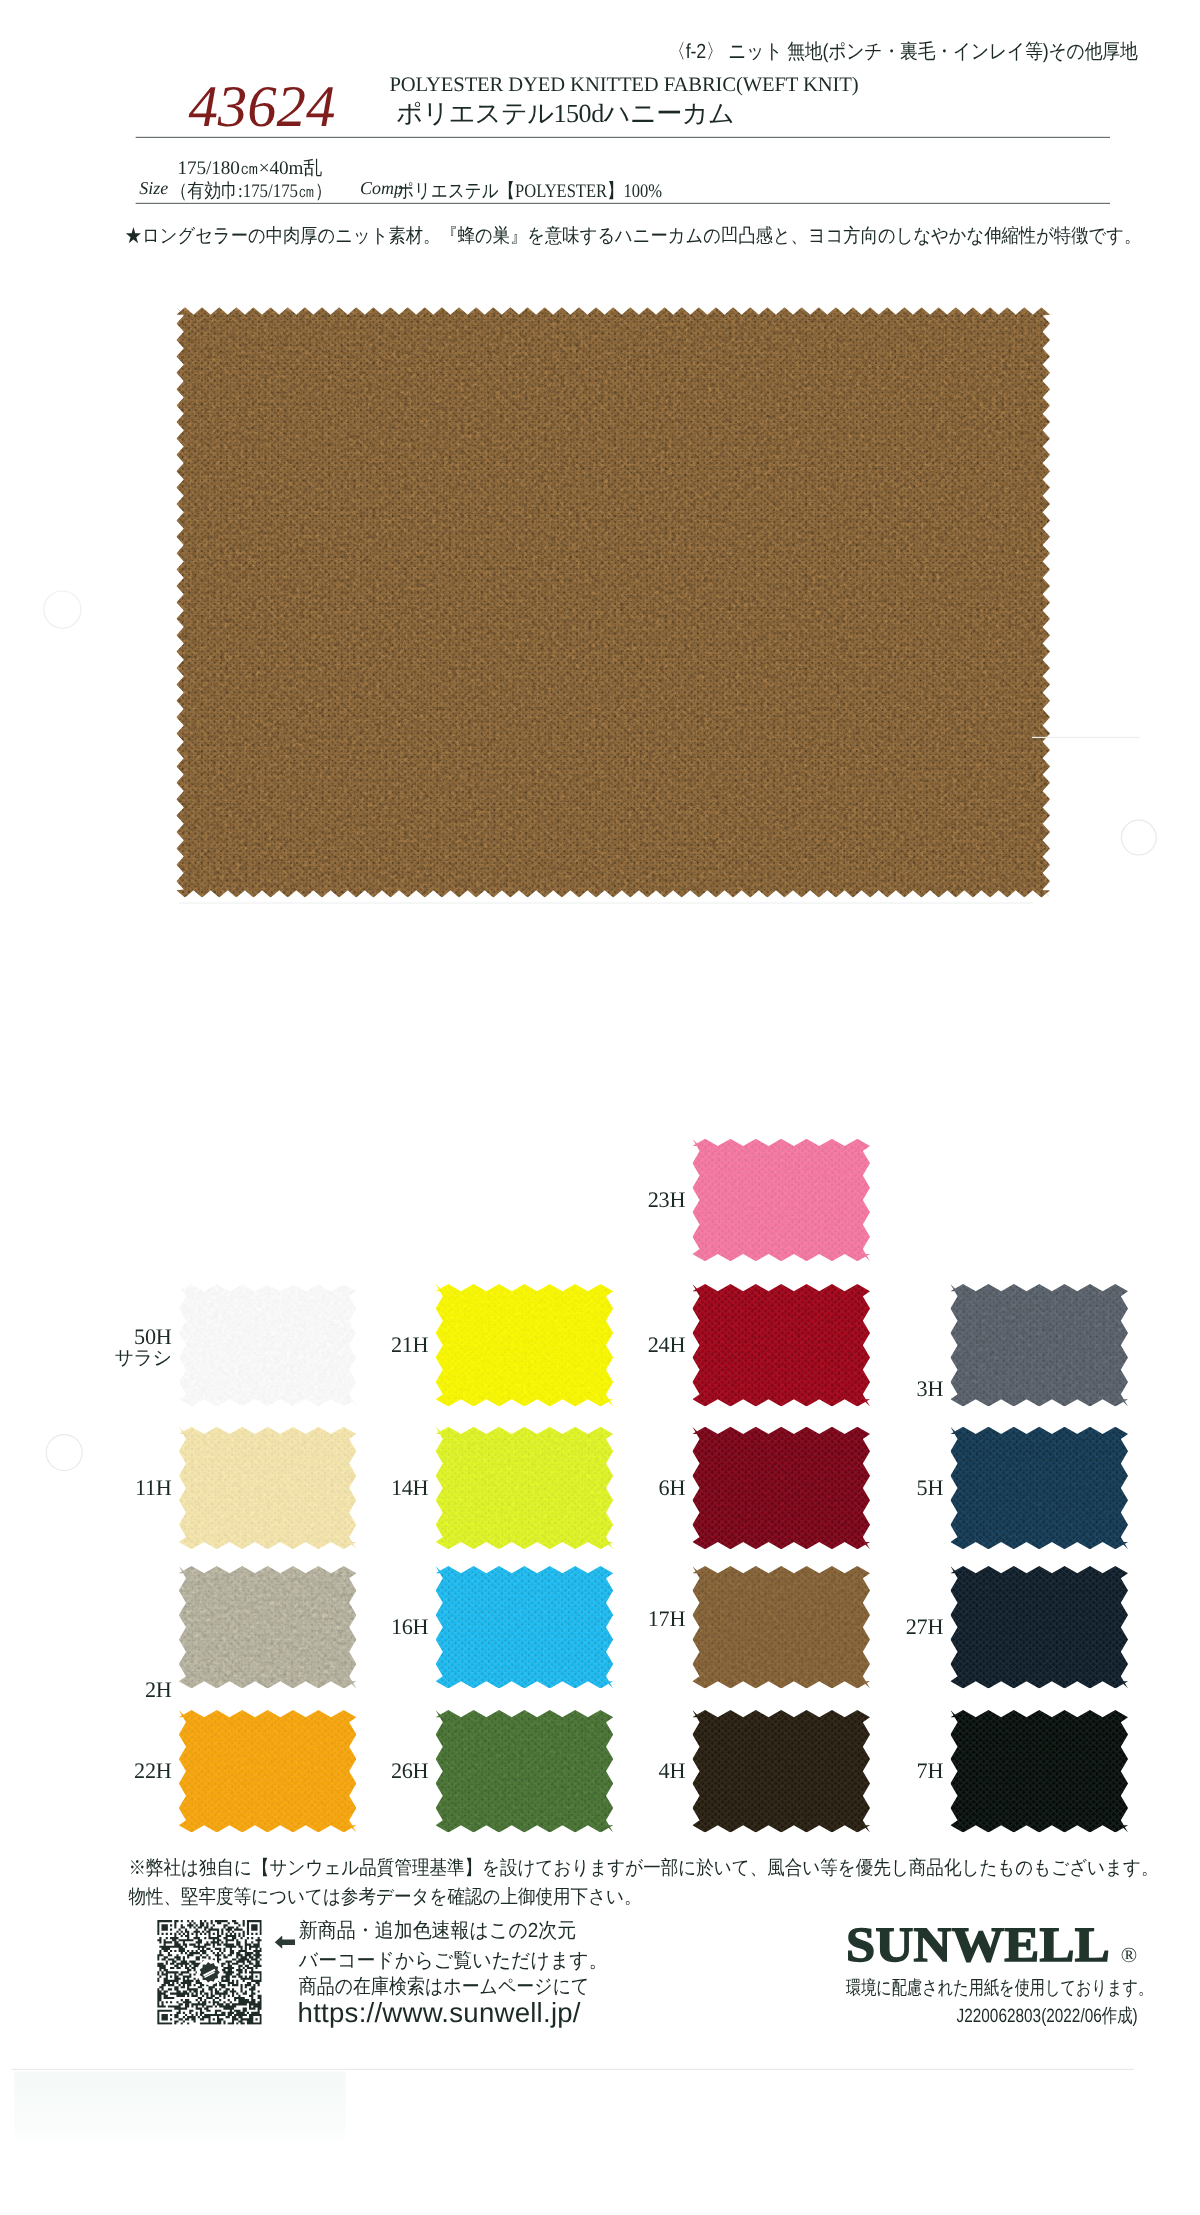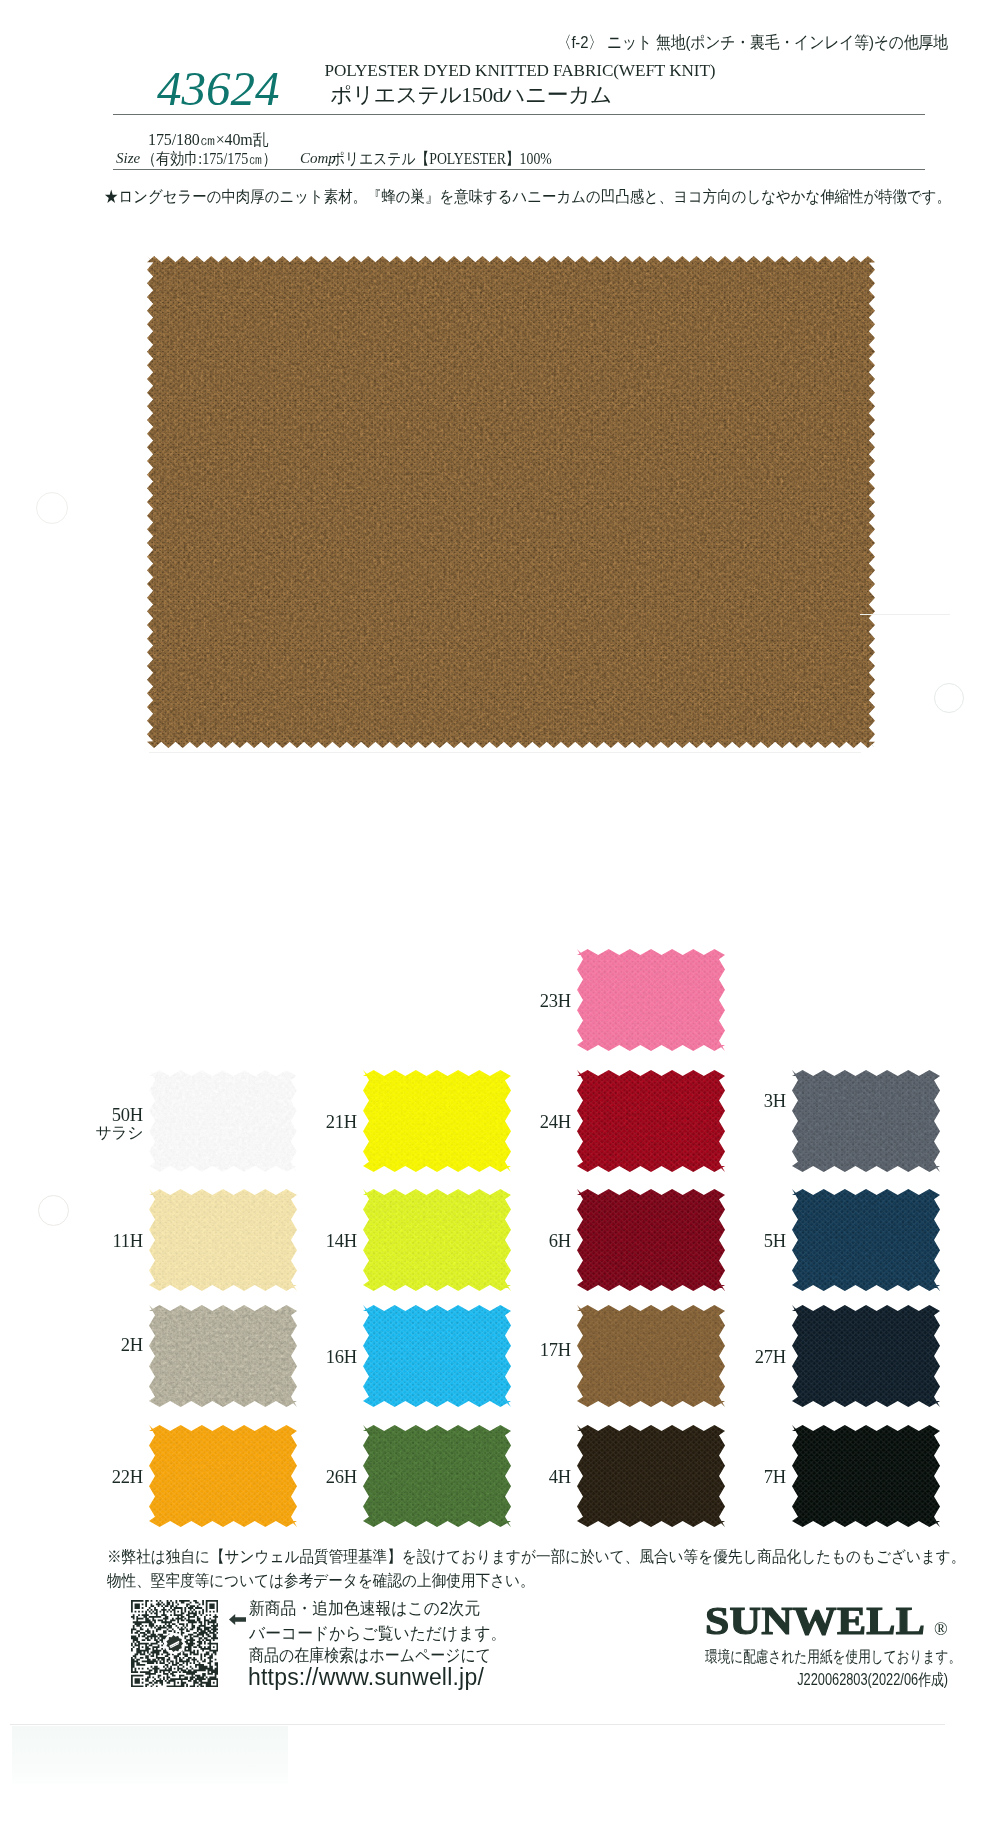--- a/index.html
+++ b/index.html
@@ -8,21 +8,21 @@
   body{
     -webkit-font-smoothing:antialiased;
     width:1000px;height:1846px;position:relative;overflow:hidden;
     background:#ffffff;
     font-family:"Liberation Serif",serif;
     color:#1b2a26;
   }
   .abs{position:absolute;white-space:nowrap;}
   
   #cat-line{left:0;top:31px;width:948px;text-align:right;font-size:17px;letter-spacing:-0.2px;font-family:"Liberation Sans",sans-serif;transform:scaleX(.875);transform-origin:100% 50%;}
-  #code{left:157px;top:60px;font-style:italic;font-size:49px;letter-spacing:0px;color:#0f766e;}
+  #code{left:157px;top:60px;font-style:italic;font-size:49px;letter-spacing:0px;color:#7f1d1d;}
   #eng-name{left:220px;top:61px;width:600px;text-align:center;font-size:17.2px;letter-spacing:-0.1px;}
   #jp-name{left:171px;top:80px;width:600px;text-align:center;font-size:21.8px;letter-spacing:-0.45px;}
   .rule{position:absolute;height:1px;background:#6a716e;}
   #rule1{left:113px;top:114px;width:812px;}
   #rule2{left:113px;top:169px;width:812px;}
   #size-line1{left:148px;top:130px;font-size:16px;letter-spacing:-0.1px;}
   #size-lbl{left:116px;top:150px;font-size:15px;font-style:italic;}
   #size-line2{left:142px;top:149px;font-size:16px;letter-spacing:0px;transform:scaleX(.88);transform-origin:0 50%;}
   #comp-lbl{left:300px;top:150px;font-size:15px;font-style:italic;}
   #comp-val{left:331px;top:149px;font-size:16px;letter-spacing:0px;transform:scaleX(.86);transform-origin:0 50%;}
@@ -266,21 +266,21 @@
           <polygon points="0.00,6.00 10.57,0.00 21.14,6.00 31.71,0.00 42.29,6.00 52.86,0.00 63.43,6.00 74.00,0.00 84.57,6.00 95.14,0.00 105.71,6.00 116.29,0.00 126.86,6.00 137.43,0.00 148.00,6.00 142.00,10.20 148.00,20.40 142.00,30.60 148.00,40.80 142.00,51.00 148.00,61.20 142.00,71.40 148.00,81.60 142.00,91.80 148.00,102.00 142.00,96.00 148.00,96.00 137.43,102.00 126.86,96.00 116.29,102.00 105.71,96.00 95.14,102.00 84.57,96.00 74.00,102.00 63.43,96.00 52.86,102.00 42.29,96.00 31.71,102.00 21.14,96.00 10.57,102.00 0.00,96.00 6.00,91.80 0.00,81.60 6.00,71.40 0.00,61.20 6.00,51.00 0.00,40.80 6.00,30.60 0.00,20.40 6.00,10.20 0.00,0.00 6.00,6.00"></polygon>
         </clipPath>
   </defs>
   <g clip-path="url(#cs5)">
     <rect width="148" height="102" fill="url(#ps5)"></rect>
     <rect width="148" height="102" fill="#000000" filter="url(#ns5)" opacity="0.086"></rect>
     <rect width="148" height="102" fill="#ffffff" filter="url(#ns5)" opacity="0.063" transform="translate(2.6,3.2)"></rect>
     <rect width="148" height="102" fill="#000000" filter="url(#ms5)" opacity="0.170"></rect>
   </g>
 </svg>
-    <div class="sw-label" style="left:714px;top:1092px;width:72px"><span>3H</span></div>
+    <div class="sw-label" style="left:714px;top:1149px;width:72px"><span>3H</span></div>
     <svg class="swatch" width="148" height="102" style="left:149px;top:1189px" viewBox="0 0 148 102">
   <defs>
     <pattern id="ps6" width="5.55" height="5.15" patternUnits="userSpaceOnUse">
       <rect width="5.55" height="5.15" fill="#ffefb4"></rect>
       <g stroke="#fff9e3" stroke-width="1.33" fill="none" stroke-linecap="round" opacity="0.140">
         <path d="M1.39 0.31L2.77 2.16L4.16 0.31"></path>
         <path d="M-1.39 2.88L0 4.74L1.39 2.88"></path>
         <path d="M4.16 2.88L5.55 4.74L6.94 2.88"></path>
       </g>
       <g fill="#474332" opacity="0.070">
@@ -441,21 +441,21 @@
           <polygon points="0.00,6.00 10.57,0.00 21.14,6.00 31.71,0.00 42.29,6.00 52.86,0.00 63.43,6.00 74.00,0.00 84.57,6.00 95.14,0.00 105.71,6.00 116.29,0.00 126.86,6.00 137.43,0.00 148.00,6.00 142.00,10.20 148.00,20.40 142.00,30.60 148.00,40.80 142.00,51.00 148.00,61.20 142.00,71.40 148.00,81.60 142.00,91.80 148.00,102.00 142.00,96.00 148.00,96.00 137.43,102.00 126.86,96.00 116.29,102.00 105.71,96.00 95.14,102.00 84.57,96.00 74.00,102.00 63.43,96.00 52.86,102.00 42.29,96.00 31.71,102.00 21.14,96.00 10.57,102.00 0.00,96.00 6.00,91.80 0.00,81.60 6.00,71.40 0.00,61.20 6.00,51.00 0.00,40.80 6.00,30.60 0.00,20.40 6.00,10.20 0.00,0.00 6.00,6.00"></polygon>
         </clipPath>
   </defs>
   <g clip-path="url(#cs10)">
     <rect width="148" height="102" fill="url(#ps10)"></rect>
     <rect width="148" height="102" fill="#000000" filter="url(#ns10)" opacity="0.116"></rect>
     <rect width="148" height="102" fill="#ffffff" filter="url(#ns10)" opacity="0.041" transform="translate(2.6,3.2)"></rect>
     <rect width="148" height="102" fill="#000000" filter="url(#ms10)" opacity="0.170"></rect>
   </g>
 </svg>
-    <div class="sw-label" style="left:71px;top:1336px;width:72px"><span>2H</span></div>
+    <div class="sw-label" style="left:71px;top:1400px;width:72px"><span>2H</span></div>
     <svg class="swatch" width="148" height="102" style="left:363px;top:1305px" viewBox="0 0 148 102">
   <defs>
     <pattern id="ps11" width="5.55" height="5.15" patternUnits="userSpaceOnUse">
       <rect width="5.55" height="5.15" fill="#19c5ff"></rect>
       <g stroke="#a8e9ff" stroke-width="1.33" fill="none" stroke-linecap="round" opacity="0.200">
         <path d="M1.39 0.31L2.77 2.16L4.16 0.31"></path>
         <path d="M-1.39 2.88L0 4.74L1.39 2.88"></path>
         <path d="M4.16 2.88L5.55 4.74L6.94 2.88"></path>
       </g>
       <g fill="#073747" opacity="0.175">

